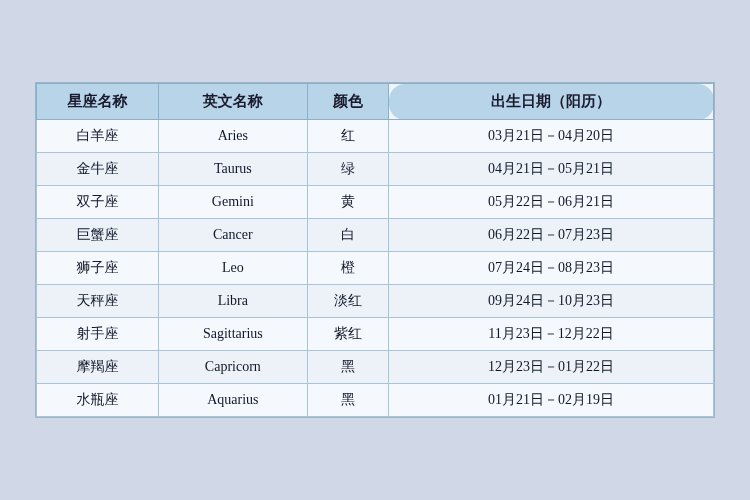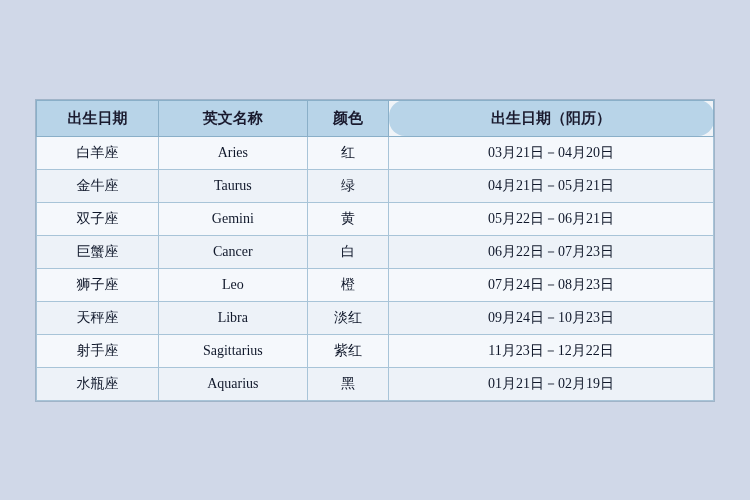--- a/index.html
+++ b/index.html
@@ -57,21 +57,21 @@
     .col-color { width: 12%; text-align: center; }
     .col-date { width: 48%; border-radius: 16px; }
   </style>
 </head>
 <body>
 
 <div class="table-container">
   <table>
     <thead>
       <tr>
-        <th class="col-cn">出生日期</th>
+        <th class="col-cn">星座名称</th>
         <th class="col-en">英文名称</th>
         <th class="col-color">颜色</th>
         <th class="col-date">出生日期（阳历）</th>
       </tr>
     </thead>
     <tbody id="table-body">
     <tr>
           <td>白羊座</td>
           <td>Aries</td>
           <td>红</td>
@@ -107,20 +107,26 @@
           <td>淡红</td>
           <td>09月24日－10月23日</td>
         </tr>
         <tr>
           <td>射手座</td>
           <td>Sagittarius</td>
           <td>紫红</td>
           <td>11月23日－12月22日</td>
         </tr>
         <tr>
+          <td>摩羯座</td>
+          <td>Capricorn</td>
+          <td>黑</td>
+          <td>12月23日－01月22日</td>
+        </tr>
+        <tr>
           <td>水瓶座</td>
           <td>Aquarius</td>
           <td>黑</td>
           <td>01月21日－02月19日</td>
         </tr>
       </tbody>
   </table>
 </div>
 
 </body></html>

